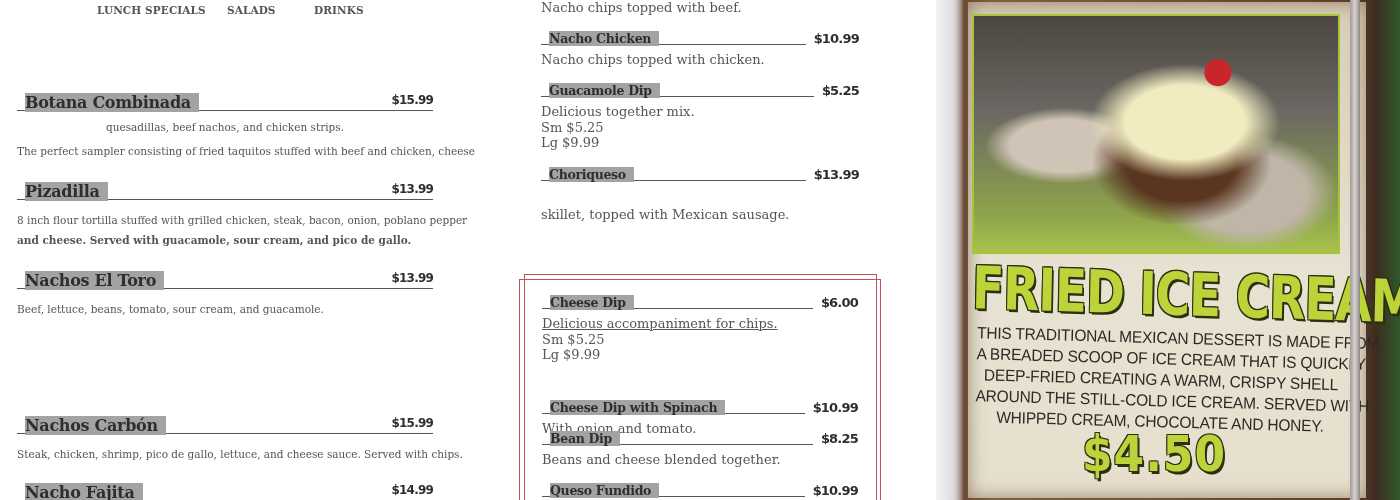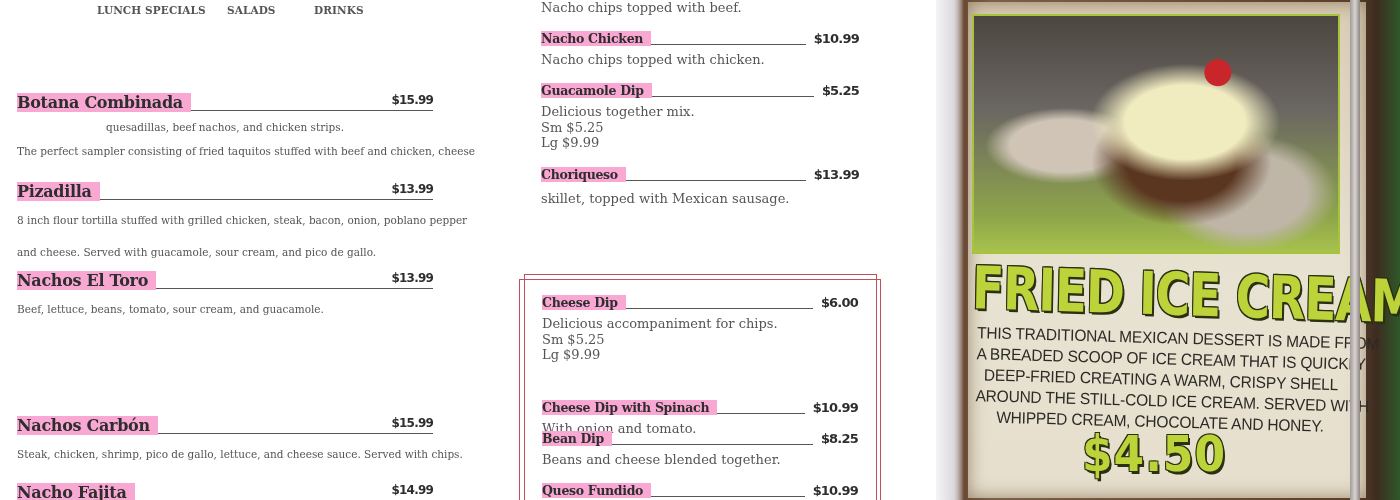--- a/index.html
+++ b/index.html
@@ -11,21 +11,21 @@
   }
   .nav { position:absolute; top:0; left:0; height:20px; }
   .nav a {
     position:absolute; top:4px; font-family:"DejaVu Serif", serif;
     font-size:10.5px; font-weight:bold; color:#555; text-decoration:none;
     letter-spacing:0.1px; white-space:nowrap;
   }
   .item { position:absolute; }
   .item-head { position:relative; height:24px; }
   .item-name {
-    position:absolute; left:0; top:0; background:#f9a8d4; padding-right:8px;
+    position:absolute; left:8px; top:0; background:#a3a3a3; padding-right:8px;
     font-family:"DejaVu Serif", serif; font-weight:bold; color:#2e2e2e;
     white-space:nowrap; letter-spacing:-0.3px;
   }
   .item-price {
     position:absolute; right:0; top:0; background:#fff; padding-left:8px;
     font-family:"DejaVu Sans", sans-serif; font-weight:bold; color:#2e2e2e;
     letter-spacing:-0.8px; white-space:nowrap;
   }
   .item-rule { position:absolute; left:0; right:0; border-bottom:1px solid #555; }
   .item-desc { color:#555; white-space:nowrap; }
@@ -108,21 +108,21 @@
     <div class="item-desc">The perfect sampler consisting of fried taquitos stuffed with beef and chicken, cheese</div>
   </div>
 
   <div class="item big" style="left:17px; top:182px; width:416px;">
     <div class="item-head">
       <div class="item-rule"></div>
       <span class="item-name">Pizadilla</span>
       <span class="item-price">$13.99</span>
     </div>
     <div class="item-desc">8 inch flour tortilla stuffed with grilled chicken, steak, bacon, onion, poblano pepper</div>
-    <div class="item-desc" style="margin-top:12px;">and cheese. Served with guacamole, sour cream, and pico de gallo.</div>
+    <div class="item-desc" style="margin-top:0;font-weight:bold;">and cheese. Served with guacamole, sour cream, and pico de gallo.</div>
   </div>
 
   <div class="item big" style="left:17px; top:271px; width:416px;">
     <div class="item-head">
       <div class="item-rule"></div>
       <span class="item-name">Nachos El Toro</span>
       <span class="item-price">$13.99</span>
     </div>
     <div class="item-desc">Beef, lettuce, beans, tomato, sour cream, and guacamole.</div>
   </div>
@@ -168,33 +168,33 @@
     <div class="item-desc" style="margin-top:0;">Sm $5.25</div>
     <div class="item-desc" style="margin-top:0;">Lg $9.99</div>
   </div>
 
   <div class="item small" style="left:541px; top:167px; width:318px;">
     <div class="item-head">
       <div class="item-rule"></div>
       <span class="item-name">Choriqueso</span>
       <span class="item-price">$13.99</span>
     </div>
-    <div class="item-desc" style="margin-top:0;">skillet, topped with Mexican sausage.</div>
+    <div class="item-desc" style="margin-top:16px;">skillet, topped with Mexican sausage.</div>
   </div>
 
   <div class="red-box" style="left:524px; top:274px; width:351px; height:240px;"></div>
   <div class="red-box" style="left:519px; top:279px; width:360px; height:240px;"></div>
 
   <div class="item small" style="left:542px; top:295px; width:316px;">
     <div class="item-head">
       <div class="item-rule"></div>
       <span class="item-name">Cheese Dip</span>
       <span class="item-price">$6.00</span>
     </div>
-    <div class="item-desc" style="margin-top:-3px;">Delicious accompaniment for chips.</div>
+    <div class="item-desc" style="margin-top:-3px;text-decoration:underline;">Delicious accompaniment for chips.</div>
     <div class="item-desc" style="margin-top:0;">Sm $5.25</div>
     <div class="item-desc" style="margin-top:0;">Lg $9.99</div>
   </div>
 
   <div class="item small" style="left:542px; top:379px; width:316px;margin-top:21px;">
     <div class="item-head">
       <div class="item-rule"></div>
       <span class="item-name">Cheese Dip with Spinach</span>
       <span class="item-price">$10.99</span>
     </div>

